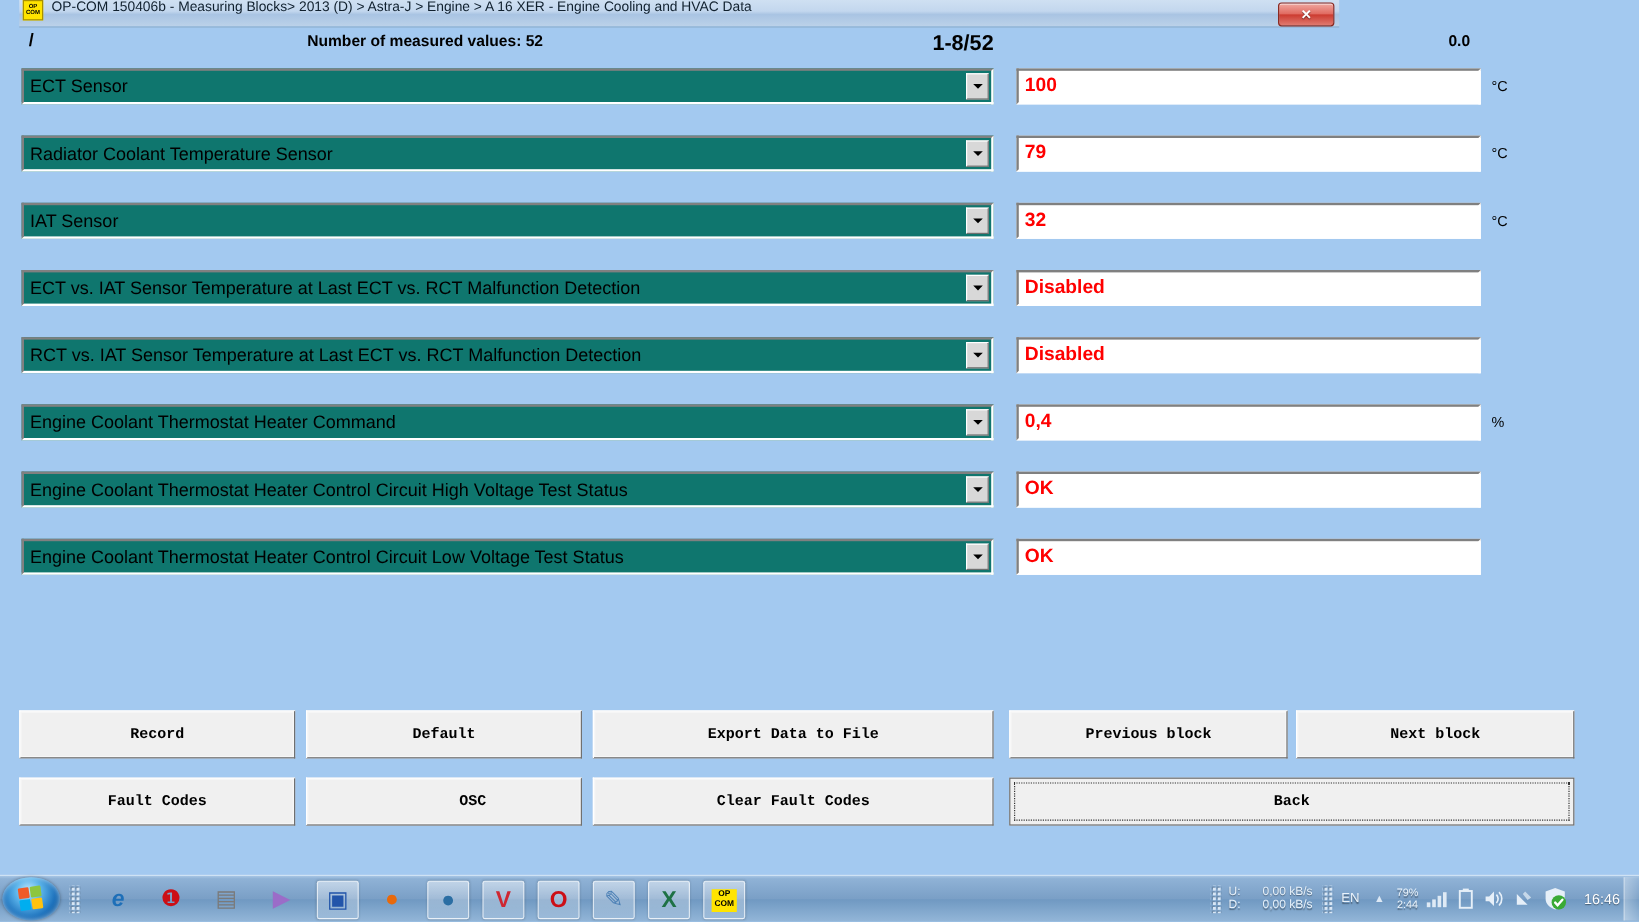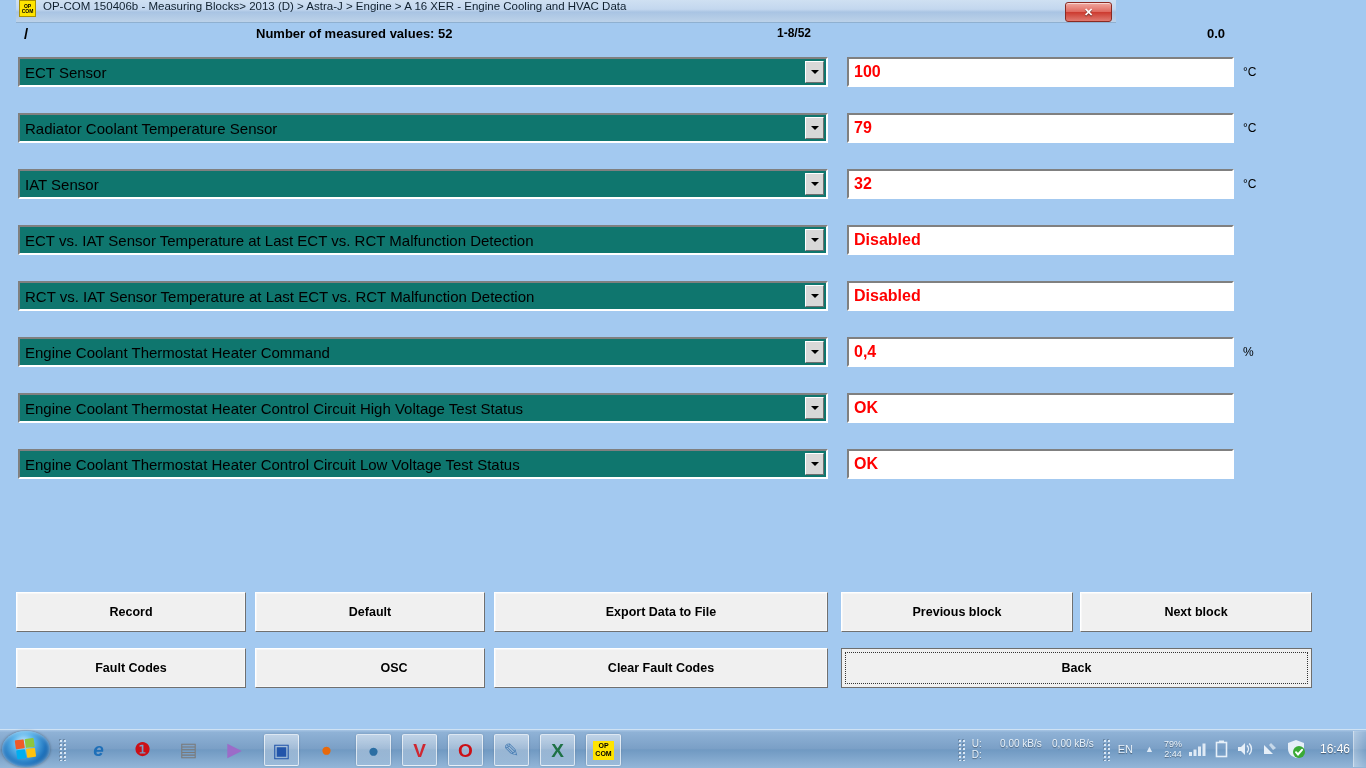--- a/index.html
+++ b/index.html
@@ -39,21 +39,21 @@
     color:#fff;font-size:11px;font-weight:bold;cursor:pointer;
     text-shadow:0 1px 1px rgba(0,0,0,.55);
   }
 
   
   .header{
     position:absolute;left:0;top:22px;width:1366px;height:26px;
   }
   .header .slash{position:absolute;left:24px;top:3px;font-size:15px;font-weight:bold;color:#000;}
   .header .measured{position:absolute;left:256px;top:4px;font-size:13px;font-weight:bold;color:#000;}
-  .header .range{position:absolute;left:777px;top:4px;font-size:12px;font-weight:bold;color:#000;}
+  .header .range{position:absolute;left:777px;top:4px;font-size:18px;font-weight:bold;color:#000;}
   .header .elapsed{position:absolute;left:1207px;top:4px;font-size:13px;font-weight:bold;color:#000;}
 
   
   .rows{position:absolute;left:0;top:48px;width:1366px;}
   .row{position:relative;height:56px;}
 
   .combo{
     position:absolute;left:18px;top:9px;width:810px;height:30px;
     background:#0f766e;
     border:2px solid;
@@ -104,21 +104,21 @@
   .btn{
     position:absolute;height:40px;
     background:#f0f0f0;
     border:1px solid;
     border-color:#ffffff #707070 #707070 #ffffff;
     box-shadow:inset 0 0 0 1px #f7f7f7;
     box-sizing:border-box;
     display:flex;align-items:center;justify-content:center;
     font-size:12.5px;font-weight:bold;color:#000;
     cursor:pointer;
-    font-family:Liberation Sans, sans-serif;
+    font-family:Liberation Mono, monospace;
   }
   .btn.focused{
     border:1px solid #6e6e6e;
     box-shadow:none;
     justify-content:center;
   }
   .btn.focused .focus-ring{
     position:absolute;left:3px;top:3px;right:3px;bottom:3px;
     border:1px dotted #333;
     pointer-events:none;
@@ -372,21 +372,21 @@
 
     <div class="tray">
 
       <div class="grip" style="position:relative;left:0;top:0;margin-right:6px;"></div>
 
       <div class="net-meter">
         <div style="display:flex;flex-direction:column;">
           <span class="lbl">U:</span>
           <span class="lbl">D:</span>
         </div>
-        <div style="display:flex;flex-direction:row;">
+        <div style="display:flex;flex-direction:column;">
           <span class="v">0,00 kB/s</span>
           <span class="v">0,00 kB/s</span>
         </div>
       </div>
 
       <div class="grip" style="position:relative;left:0;top:0;margin-left:8px;margin-right:7px;"></div>
 
       <div class="tray-text">EN</div>
 
       <div style="margin-left:12px;margin-right:10px;color:#dde9f5;font-size:9px;">▲</div>

